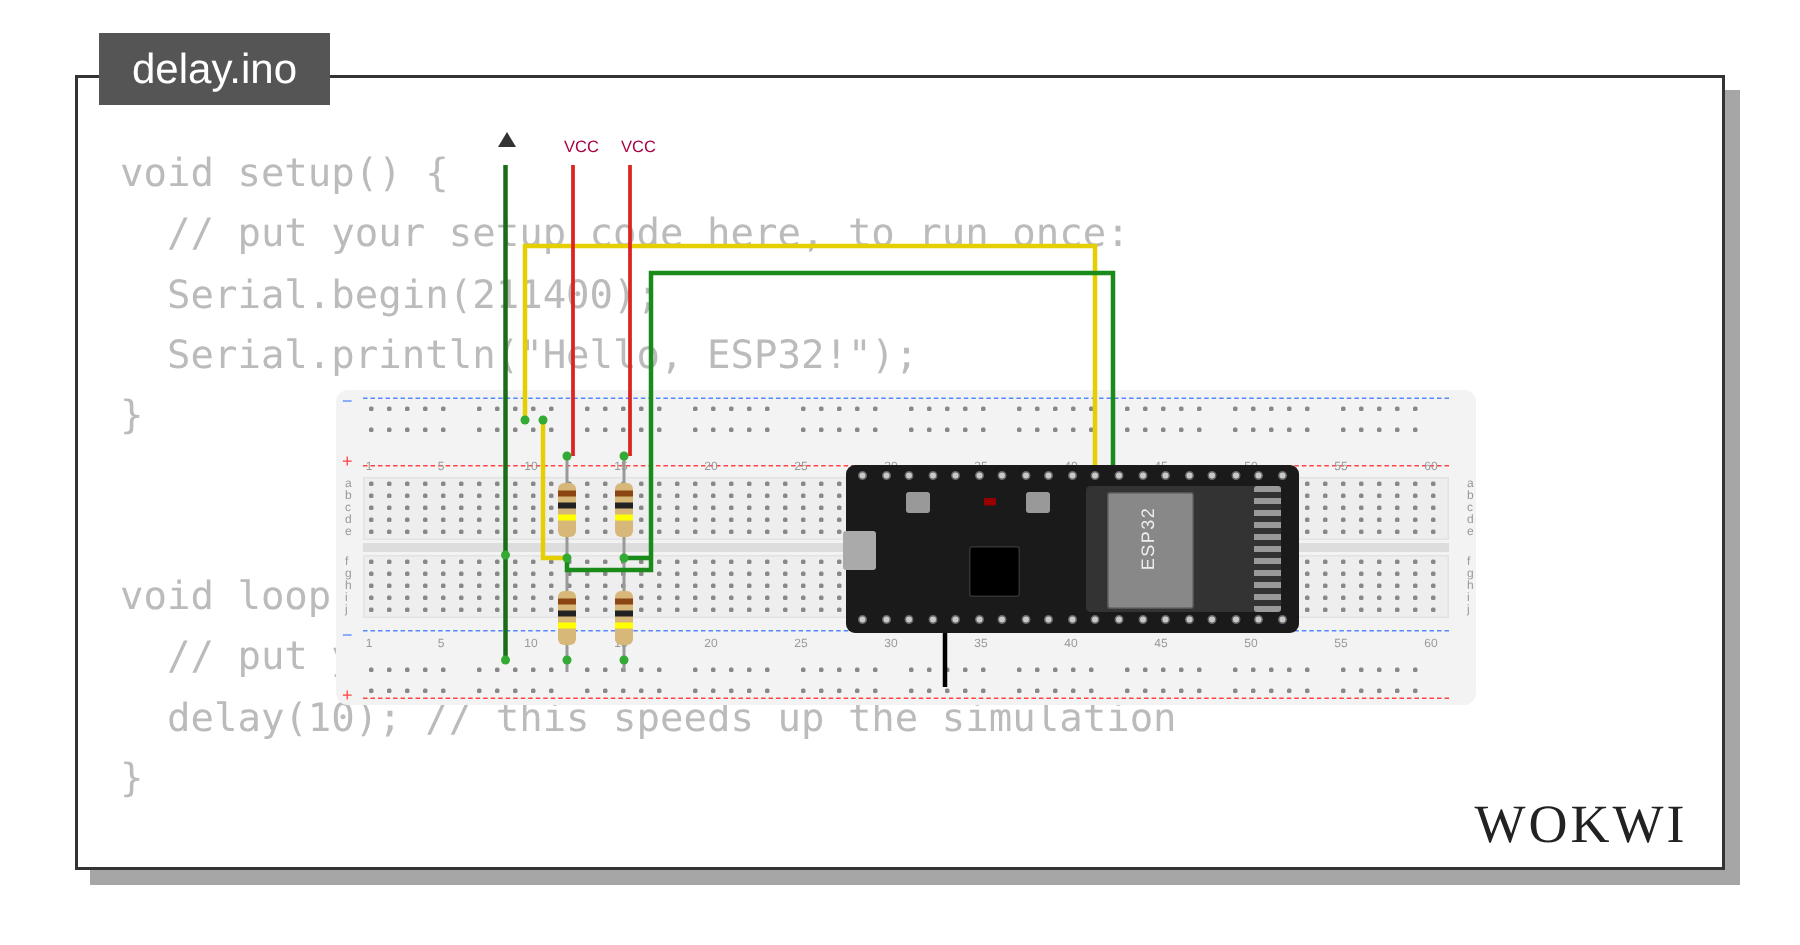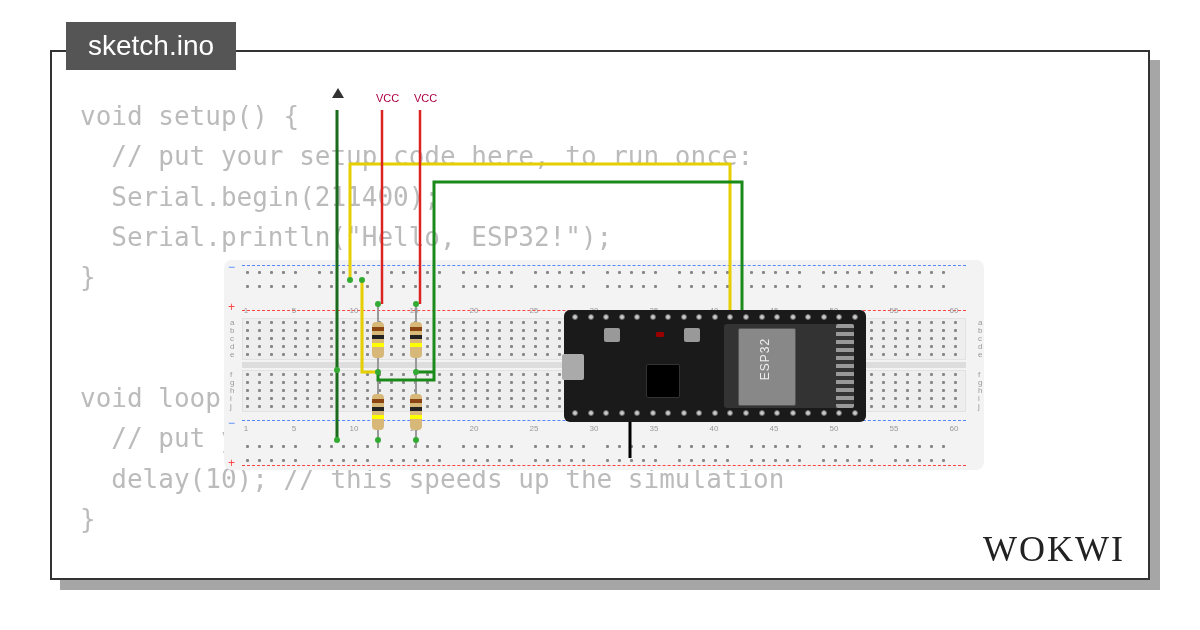--- a/index.html
+++ b/index.html
@@ -63,21 +63,21 @@
   .wires { position: absolute; inset: 0; z-index: 4; pointer-events: none; }
 
   .vcc-label { position: absolute; font-size: 11px; color: #a04; font-family: sans-serif; }
   .arrow-head { position: absolute; width: 0; height: 0; border-left: 6px solid transparent; border-right: 6px solid transparent; border-bottom: 10px solid #333; }
   .node { position:absolute; width:6px; height:6px; background:#3a3; border-radius:50%; transform:translate(-3px,-3px); z-index:5; }
 </style>
 </head>
 <body>
 
 <div class="frame"></div>
-<div class="tab">sketch.ino</div>
+<div class="tab">delay.ino</div>
 
 <pre class="code">void setup() {
   // put your setup code here, to run once:
   Serial.begin(211400);
   Serial.println("Hello, ESP32!");
 }
 
 
 void loop() {
   // put your ma

